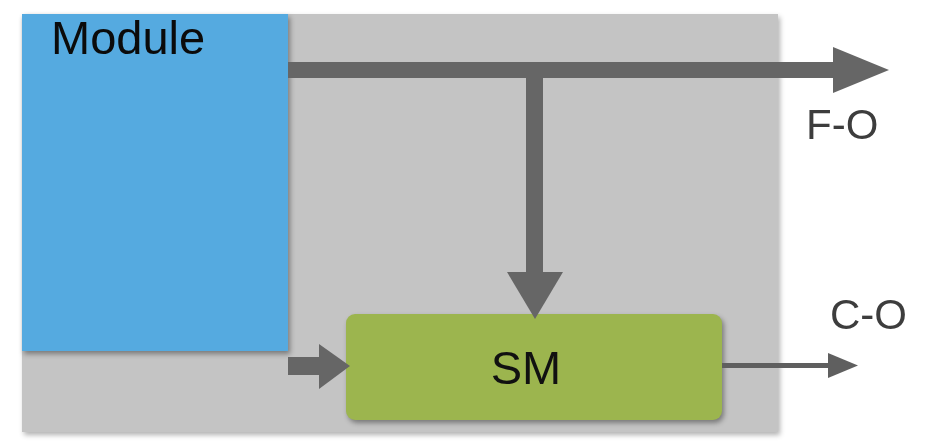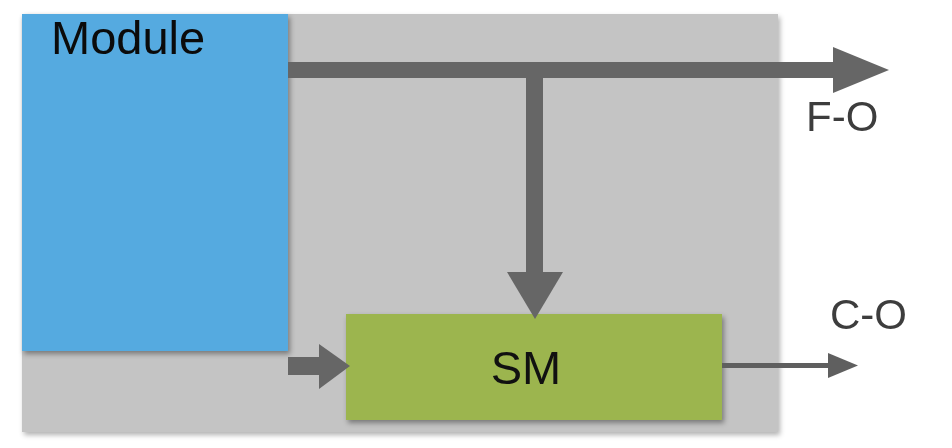--- a/index.html
+++ b/index.html
@@ -55,21 +55,21 @@
   }
 
   
   .sm-box {
     position: absolute;
     left: 346px;
     top: 314px;
     width: 376px;
     height: 106px;
     background: #9cb54e;
-    border-radius: 0;
+    border-radius: 9px;
     box-shadow: 2px 3px 5px rgba(0,0,0,0.38);
     box-sizing: border-box;
     display: flex;
     align-items: center;
     justify-content: center;
   }
   .sm-label {
     font-size: 47px;
     color: #111111;
     line-height: 1;
@@ -90,21 +90,21 @@
 
   
   .port-label {
     position: absolute;
     font-size: 42px;
     color: #3d3d3d;
     line-height: 1;
     white-space: nowrap;
     user-select: none;
   }
-  .fo-label { left: 806px; top: 96px; }
+  .fo-label { left: 806px; top: 104px; }
   .co-label { left: 806px; top: 294px; margin-left: 24px; }
 </style>
 </head>
 <body>
 
 <div id="canvas">
 
   <div class="container-box"></div>
 
   <div class="module-box">

